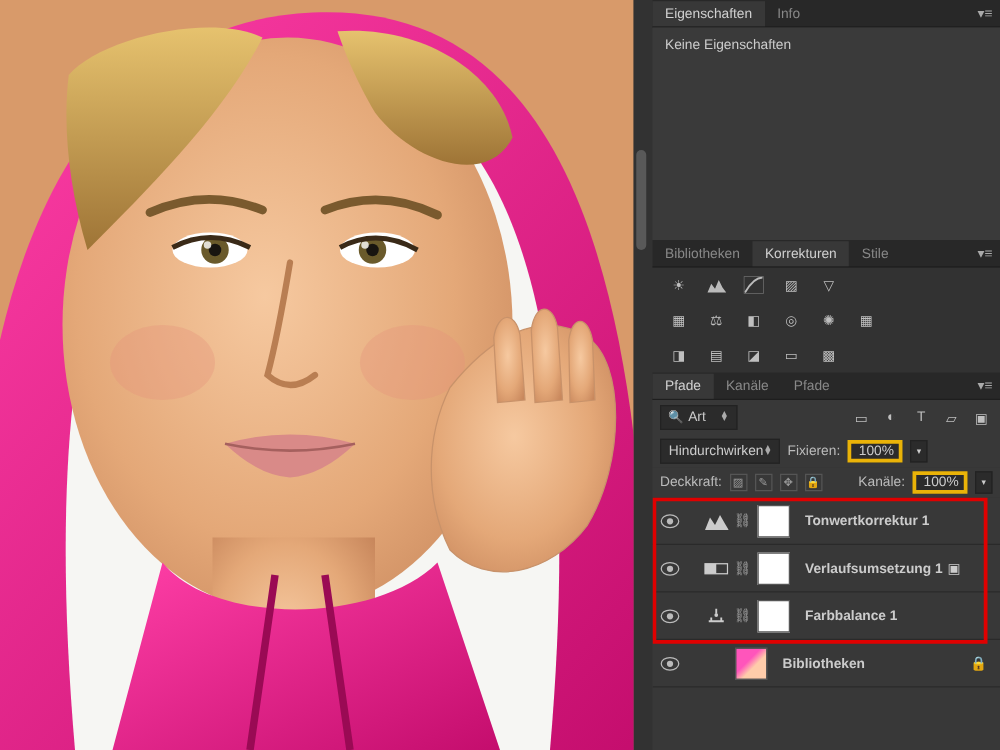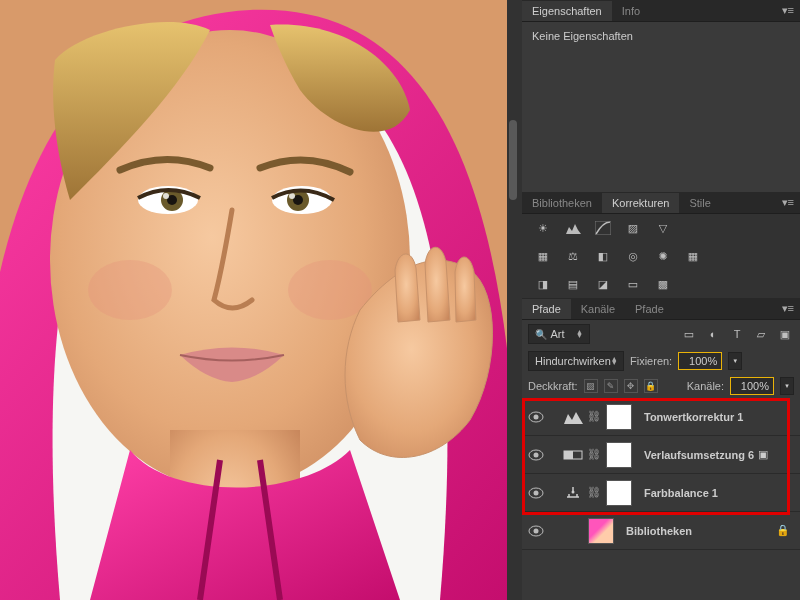--- a/index.html
+++ b/index.html
@@ -11,21 +11,21 @@
 .tabbar{display:flex;align-items:center;height:22px;background:#282828;border-bottom:1px solid #1e1e1e;}
 .tab{padding:4px 10px;color:#888;cursor:pointer;}
 .tab.active{background:#383838;color:#d0d0d0;}
 .tabbar .menu{margin-left:auto;padding:0 6px;color:#aaa;cursor:pointer;}
 .propbody{padding:8px 10px;color:#bbb;height:170px;background:#3a3a3a;}
 .iconrow{display:flex;gap:12px;padding:6px 12px;}
 .ic{width:18px;height:16px;display:flex;align-items:center;justify-content:center;color:#bfbfbf;cursor:pointer;}
 .layers-head{display:flex;align-items:center;gap:6px;padding:4px 6px;background:#383838;}
 .drop{background:#2b2b2b;border:1px solid #222;height:20px;display:flex;align-items:center;padding:0 6px;cursor:pointer;}
 .drop .ar{margin-left:auto;display:flex;flex-direction:column;line-height:4px;font-size:7px;color:#aaa;}
-.valbox{background:#2b2b2b;border:1px solid #eab308;height:18px;width:44px;display:flex;align-items:center;justify-content:flex-end;padding:0 4px;}
+.valbox{background:#2b2b2b;border:3px solid #eab308;height:18px;width:44px;display:flex;align-items:center;justify-content:flex-end;padding:0 4px;}
 .stepbtn{width:14px;height:18px;background:#2b2b2b;border:1px solid #222;display:flex;align-items:center;justify-content:center;cursor:pointer;font-size:7px;}
 .row{display:flex;align-items:center;gap:6px;padding:3px 6px;background:#383838;}
 .lbl{color:#bbb;}
 .fix-ic{width:14px;height:14px;border:1px solid #555;display:inline-flex;align-items:center;justify-content:center;font-size:9px;color:#999;cursor:pointer;}
 .layerlist{flex:1;background:#383838;overflow:hidden;position:relative;}
 .layer{display:flex;align-items:center;height:38px;border-bottom:1px solid #2a2a2a;}
 .eye{width:28px;display:flex;justify-content:center;cursor:pointer;}
 .thumb{width:26px;height:26px;background:#fff;border:1px solid #555;margin:0 4px;}
 .adjic{width:26px;height:26px;display:flex;align-items:center;justify-content:center;margin-left:10px;color:#ccc;}
 .link{width:14px;display:flex;justify-content:center;color:#aaa;margin:0 1px;}
@@ -230,21 +230,21 @@
           </svg>
         </div>
       <div class="adjic">
           <svg width="20" height="14">
             <rect x="1" y="3" width="18" height="8" fill="none" stroke="#ccc"></rect>
             <rect x="1" y="3" width="9" height="8" fill="#ccc"></rect>
           </svg>
         </div>
       <div class="link">⛓</div>
       <div class="thumb"></div>
-      <span class="lyname">Verlaufsumsetzung 6</span>
+      <span class="lyname">Verlaufsumsetzung 1</span>
       <span style="margin-left:4px">▣</span>
     </div>
 
     <div class="layer">
       <div class="eye">
           <svg width="16" height="12">
             <ellipse cx="8" cy="6" rx="7" ry="5" fill="none" stroke="#bbb"></ellipse>
             <circle cx="8" cy="6" r="2.5" fill="#bbb"></circle>
           </svg>
         </div>

